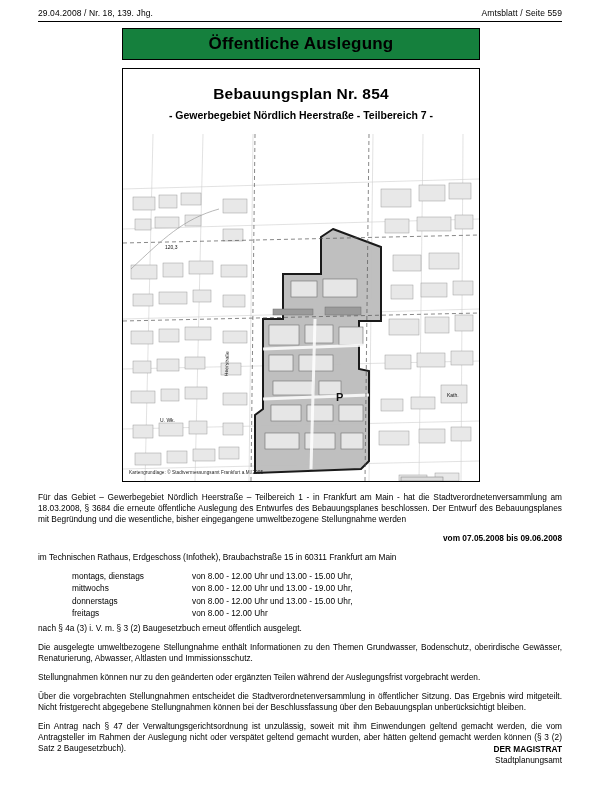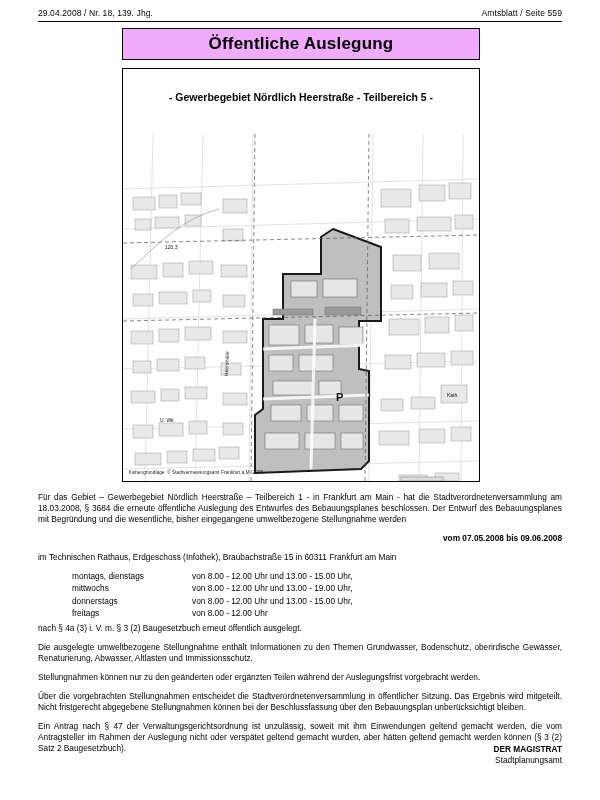--- a/index.html
+++ b/index.html
@@ -45,21 +45,21 @@
   }
 
   
   .banner {
     position: absolute;
     left: 122px;
     top: 28px;
     width: 356px;
     height: 30px;
     border: 1.5px solid #000;
-    background: #f0abfc;
+    background: #15803d;
     display: flex;
     align-items: center;
     justify-content: center;
   }
   .banner h1 {
     margin: 0;
     font-size: 17px;
     font-weight: bold;
     letter-spacing: .2px;
   }
@@ -312,21 +312,22 @@
           <path d="M0 252 L356 244"></path>
           <path d="M132 65 L128 412"></path>
           <path d="M246 65 L242 412"></path>
         </g>
 
         <path d="M8 200 C 40 170, 60 150, 96 140" stroke="#9a9a9a" stroke-width="0.7" fill="none"></path>
       </svg>
     </div>
 
     <div class="map-title-area">
-      <div class="map-subtitle">- Gewerbegebiet Nördlich Heerstraße - Teilbereich 5 -</div>
+      <div class="map-title">Bebauungsplan Nr. 854</div>
+      <div class="map-subtitle">- Gewerbegebiet Nördlich Heerstraße - Teilbereich 7 -</div>
     </div>
 
     <div class="map-label" style="left:42px; top:175px;">120,3</div>
     <div class="map-label" style="left:37px; top:348px;">U. Wk.</div>
     <div class="map-label" style="left:324px; top:323px;">Kath.</div>
 
     <div class="map-label p" style="left:213px; top:322px;">P</div>
 
     <div class="map-label" style="left:100px; top:307px; transform:rotate(-88deg); transform-origin:left top;">Heerstraße</div>
 

